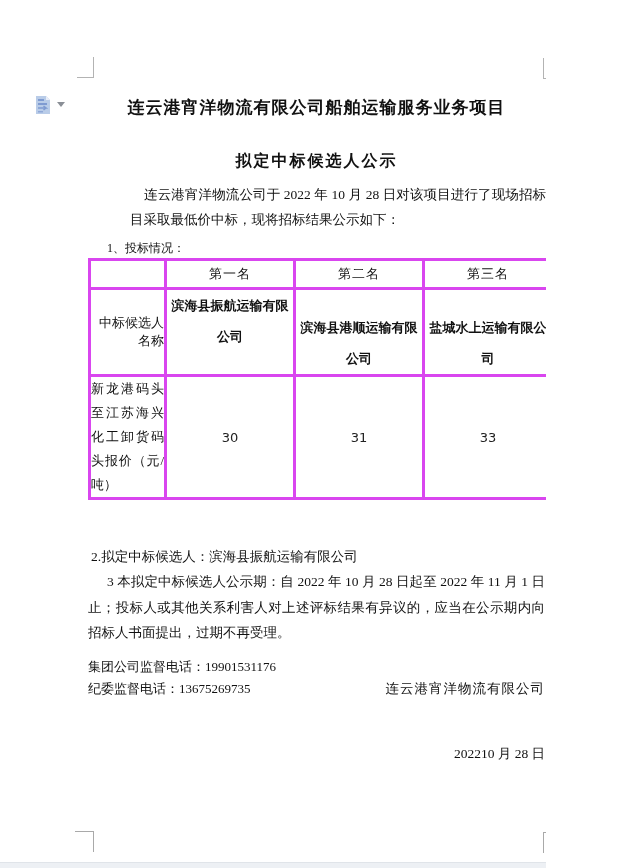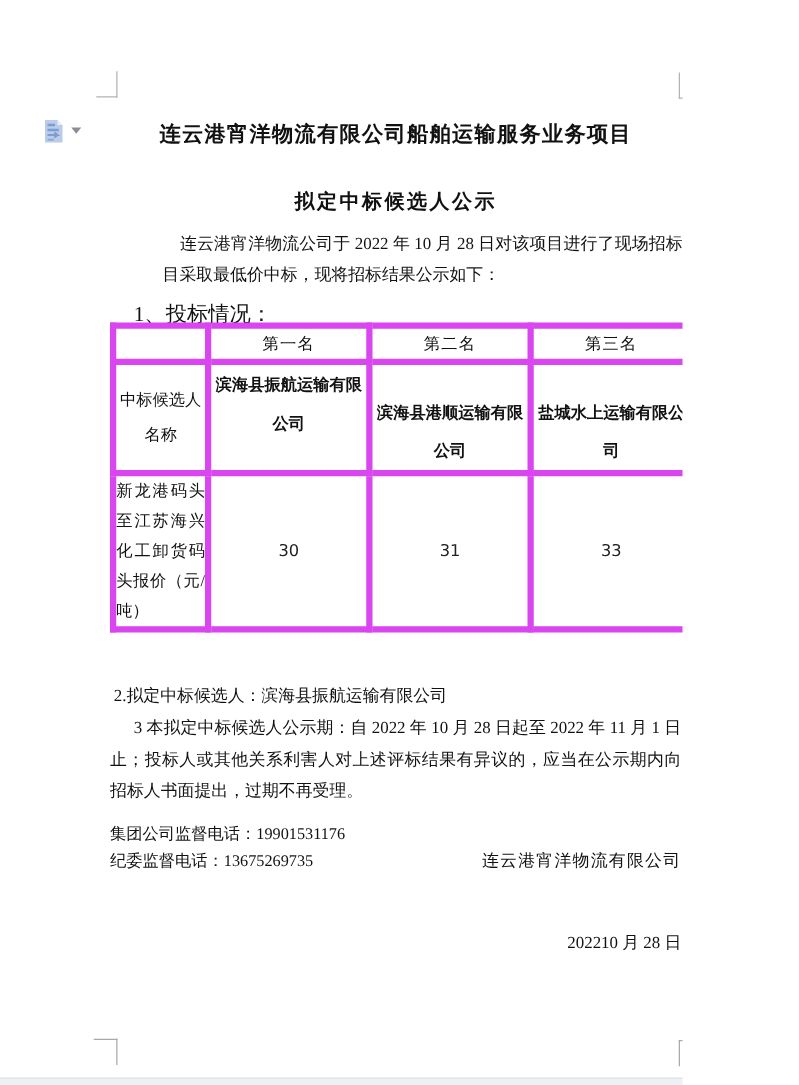--- a/index.html
+++ b/index.html
@@ -19,31 +19,31 @@
   .paste-btn{position:absolute;left:35px;top:95px;width:34px;height:24px;cursor:pointer;}
   .paste-btn .drop{position:absolute;left:22px;top:7px;width:0;height:0;border-left:4px solid transparent;border-right:4px solid transparent;border-top:5px solid #8a8f96;}
 
   
   .content{position:absolute;left:88px;top:0;width:457px;}
   .abs{position:absolute;left:0;width:457px;}
 
   .title{top:96px;text-align:center;font-weight:bold;font-size:17px;letter-spacing:1px;}
   .subtitle{top:151px;text-align:center;font-weight:bold;font-size:16px;letter-spacing:2px;}
   .intro{top:182px;font-size:13.5px;line-height:25px;text-indent:14px;text-align:justify;margin-left:42px;}
-  .sec1{top:240px;font-size:17px;padding-left:19px;}
+  .sec1{top:240px;font-size:12px;padding-left:19px;}
 
   table.bid{position:absolute;left:0;top:258px;width:463px;border-collapse:collapse;table-layout:fixed;font-size:13px;}
-  table.bid td{border:5px solid #d946ef;overflow:hidden;padding:0;}
+  table.bid td{border:3px solid #d946ef;overflow:hidden;padding:0;}
   tr.r-head{height:29px;}
   tr.r-name{height:80px;}
   tr.r-p1{height:89px;}
   tr.r-p2{height:87px;padding-left:36px;}
   td.c-head{text-align:center;vertical-align:middle;letter-spacing:1px;}
   td.c-label{text-align:justify;vertical-align:middle;padding:2px 5px;line-height:24px;}
-  td.c-namelabel{text-align:center;vertical-align:middle;line-height:28px;padding:0 8px;}
+  td.c-namelabel{text-align:right;vertical-align:middle;line-height:18px;padding:0 8px;}
   td.c-co{vertical-align:top;text-align:center;line-height:31px;padding:2px 10px 0 10px;font-weight:bold;}
   td.c-co.low{padding-top:22px;}
   td.c-val{text-align:center;vertical-align:middle;font-family:"DejaVu Sans","Liberation Sans",sans-serif;font-size:13px;color:#222;}
 
   .sec2{top:548px;font-size:13.5px;padding-left:3px;}
   .sec3{top:569px;font-size:13.5px;line-height:25.5px;text-indent:19px;text-align:justify;}
   .phone1{top:680px;font-size:13px;}
   .phone2{top:658px;font-size:13px;}
   .sig-co{top:680px;text-align:right;font-size:13.5px;letter-spacing:1px;font-family:Liberation Serif, serif;}
   .sig-date{top:697px;text-align:right;font-size:13.5px;margin-top:48px;}

